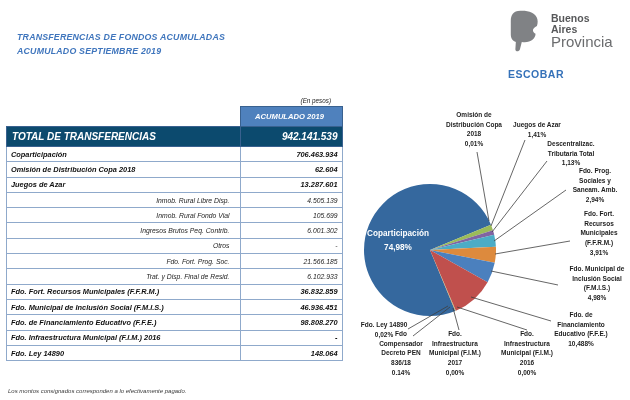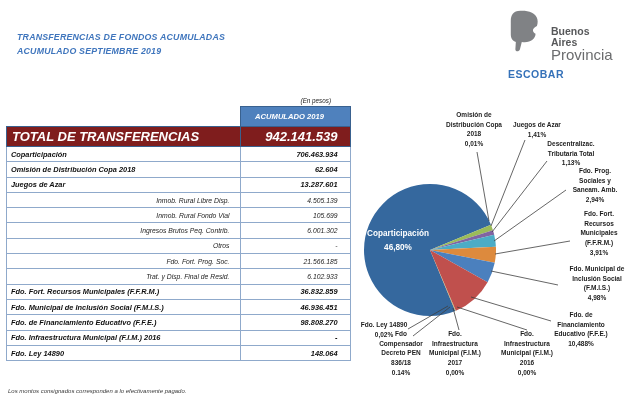--- a/index.html
+++ b/index.html
@@ -4,39 +4,39 @@
 <style>
   html,body{margin:0;padding:0;background:#e8e8e8;}
   .page{position:relative;width:630px;height:400px;background:#ffffff;overflow:hidden;
         font-family:"Liberation Sans",sans-serif;}
 
   
   .title{position:absolute;left:8px;top:31px;color:#4076bd;font-weight:bold;font-style:italic;
          font-size:8.8px;line-height:13.5px;letter-spacing:.2px;margin-left:9px;}
   .logo{position:absolute;left:506px;top:8px;display:flex;align-items:flex-start;}
   .logo-shape{width:38px;height:44px;}
-  .logo-text{margin-left:7px;margin-top:18px;line-height:11.3px;}
+  .logo-text{margin-left:7px;margin-top:5px;line-height:11.3px;}
   .logo-bold{font-weight:bold;color:#57585a;font-size:10.5px;}
   .logo-reg{color:#6b6c6e;font-size:15px;}
   .escobar{position:absolute;left:508px;top:68px;color:#3672b9;font-weight:bold;
            font-size:10.5px;letter-spacing:.5px;}
 
   
   .en-pesos{position:absolute;left:6px;top:97px;width:325px;text-align:right;
             font-size:6.3px;font-style:italic;color:#222;}
   table.fin{position:absolute;left:6px;top:106px;width:327px;border-collapse:collapse;
             table-layout:fixed;font-style:italic;}
   table.fin td{overflow:hidden;white-space:nowrap;}
   td.c-label{width:231px;}
-  td.c-value{width:96px;text-align:right;padding-right:12px;}
+  td.c-value{width:96px;text-align:right;padding-right:4px;}
   tr.hdr td{height:17px;}
   td.hdr-empty{border:none;background:#fff;}
   td.hdr-cell{background:#4f81bd;color:#fff;font-weight:bold;text-align:center;
               font-size:7.6px;border:1px solid #39618f;}
-  tr.total td{background:#7f1d1d;color:#fff;font-weight:bold;font-size:13px;height:17px;
+  tr.total td{background:#0c4a6e;color:#fff;font-weight:bold;font-size:10px;height:17px;
               border:1px solid #39618f;}
   tr.total td.c-label{padding-left:5px;}
   tr.r td{border:1px solid #8fa9cb;height:12.3px;}
   tr.r-main td{font-weight:bold;font-size:7.4px;color:#101010;}
   tr.r-main td.c-label{padding-left:4px;}
   tr.r-sub td{font-size:6.8px;color:#222;}
   tr.r-sub td.c-label{text-align:right;padding-right:10px;}
   .footnote{position:absolute;left:8px;top:388px;font-size:6px;font-style:italic;color:#3a3a3a;}
 
   
@@ -168,21 +168,21 @@
         <line x1="551" y1="321" x2="471" y2="297"></line>
         <line x1="527" y1="330" x2="457" y2="307"></line>
         <line x1="459" y1="330" x2="453" y2="308"></line>
         <line x1="413" y1="336" x2="450" y2="307"></line>
         <line x1="408" y1="329" x2="448" y2="306"></line>
       </g>
   </svg>
 
   <div class="pie-inside">
     <div>Coparticipación</div>
-    <div>46,80%</div>
+    <div>74,98%</div>
   </div>
 
   <div id="callouts">
       <div class="callout" style="left: 438px; top: 110px; width: 72px;">
         <div>Omisión de</div>
         <div>Distribución Copa</div>
         <div>2018</div>
         <div>0,01%</div>
       </div>
       <div class="callout" style="left: 497px; top: 120px; width: 80px;">

